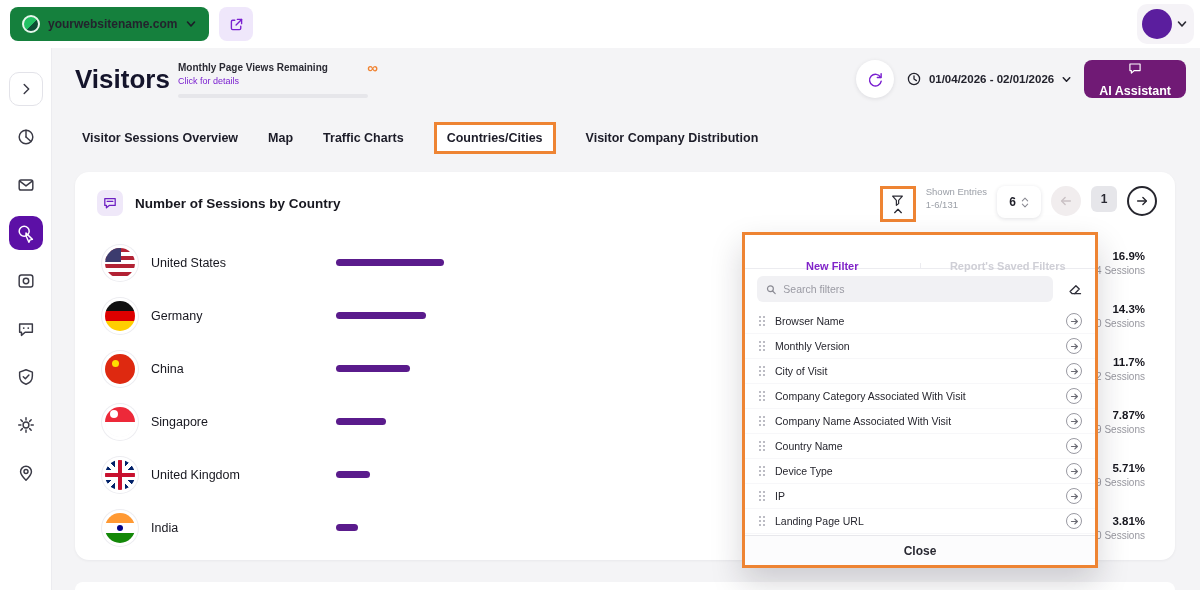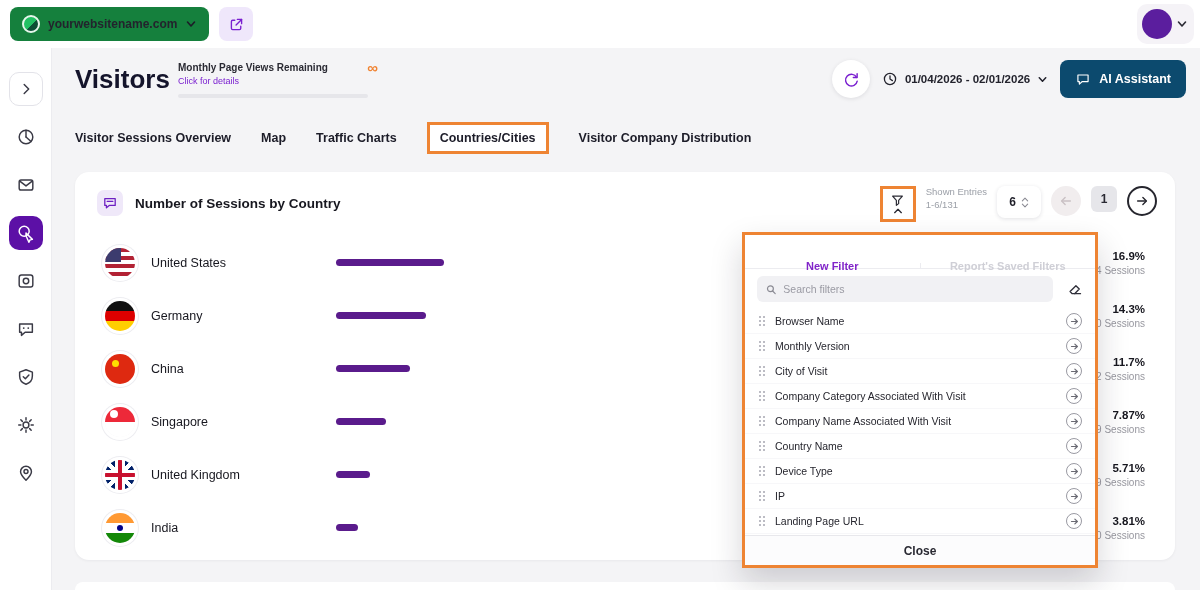--- a/index.html
+++ b/index.html
@@ -34,23 +34,23 @@
 
   .pv-block { position:absolute; left:126px; top:14px; width:196px; }
   .pv-label { font-size:10px; font-weight:700; color:#2a2a33; }
   .pv-link { font-size:9px; color:#7a1fd0; margin-top:3px; cursor:pointer; }
   .pv-bar { margin-top:8px; height:4px; width:190px; background:#e6e6ea; border-radius:2px; }
   .pv-inf { position:absolute; right:-4px; top:-3px; color:#f08433; font-size:15px; font-weight:700; }
 
   .hdr-right { position:absolute; right:14px; top:12px; display:flex; align-items:center; gap:12px; }
   .refresh-btn { width:38px; height:38px; border-radius:50%; background:#fff; box-shadow:0 1px 4px rgba(20,20,40,.1); color:#7a1fd0; cursor:pointer; }
   .date-ctl { display:flex; align-items:center; gap:7px; color:#23232d; font-size:11.5px; font-weight:600; cursor:pointer; }
-  .ai-btn { height:38px; background:#0c4a6e; border-radius:8px; color:#fff; font-size:12.5px; font-weight:700; display:flex; align-items:center; gap:8px; padding:0 15px; cursor:pointer; }
-
-  .tabs { position:absolute; top:70px; left:23px; display:flex; align-items:center; gap:30px; height:40px; }
+  .ai-btn { height:38px; background:#701a75; border-radius:8px; color:#fff; font-size:12.5px; font-weight:700; display:flex; align-items:center; gap:8px; padding:0 15px; cursor:pointer;flex-direction:column; }
+
+  .tabs { position:absolute; top:70px; left:30px; display:flex; align-items:center; gap:30px; height:40px; }
   .tab { font-size:12.5px; font-weight:700; color:#1c1c28; cursor:pointer; white-space:nowrap; }
   .tab.highlighted { border:3px solid #ee8433; background:#fff; padding:6px 10px; }
 
   
   .card { position:absolute; left:23px; right:25px; top:124px; height:388px; background:#fff; border-radius:14px; box-shadow:0 1px 3px rgba(20,20,40,.05); }
   .card-header { position:absolute; top:18px; left:22px; display:flex; gap:12px; align-items:center; }
   .card-icon { width:26px; height:26px; border-radius:7px; background:#efe8f9; color:#6d1fc2; }
   .card-title { font-size:13.5px; font-weight:700; color:#17171f; }
 
   .controls { position:absolute; top:14px; right:18px; display:flex; align-items:flex-start; gap:10px; }

